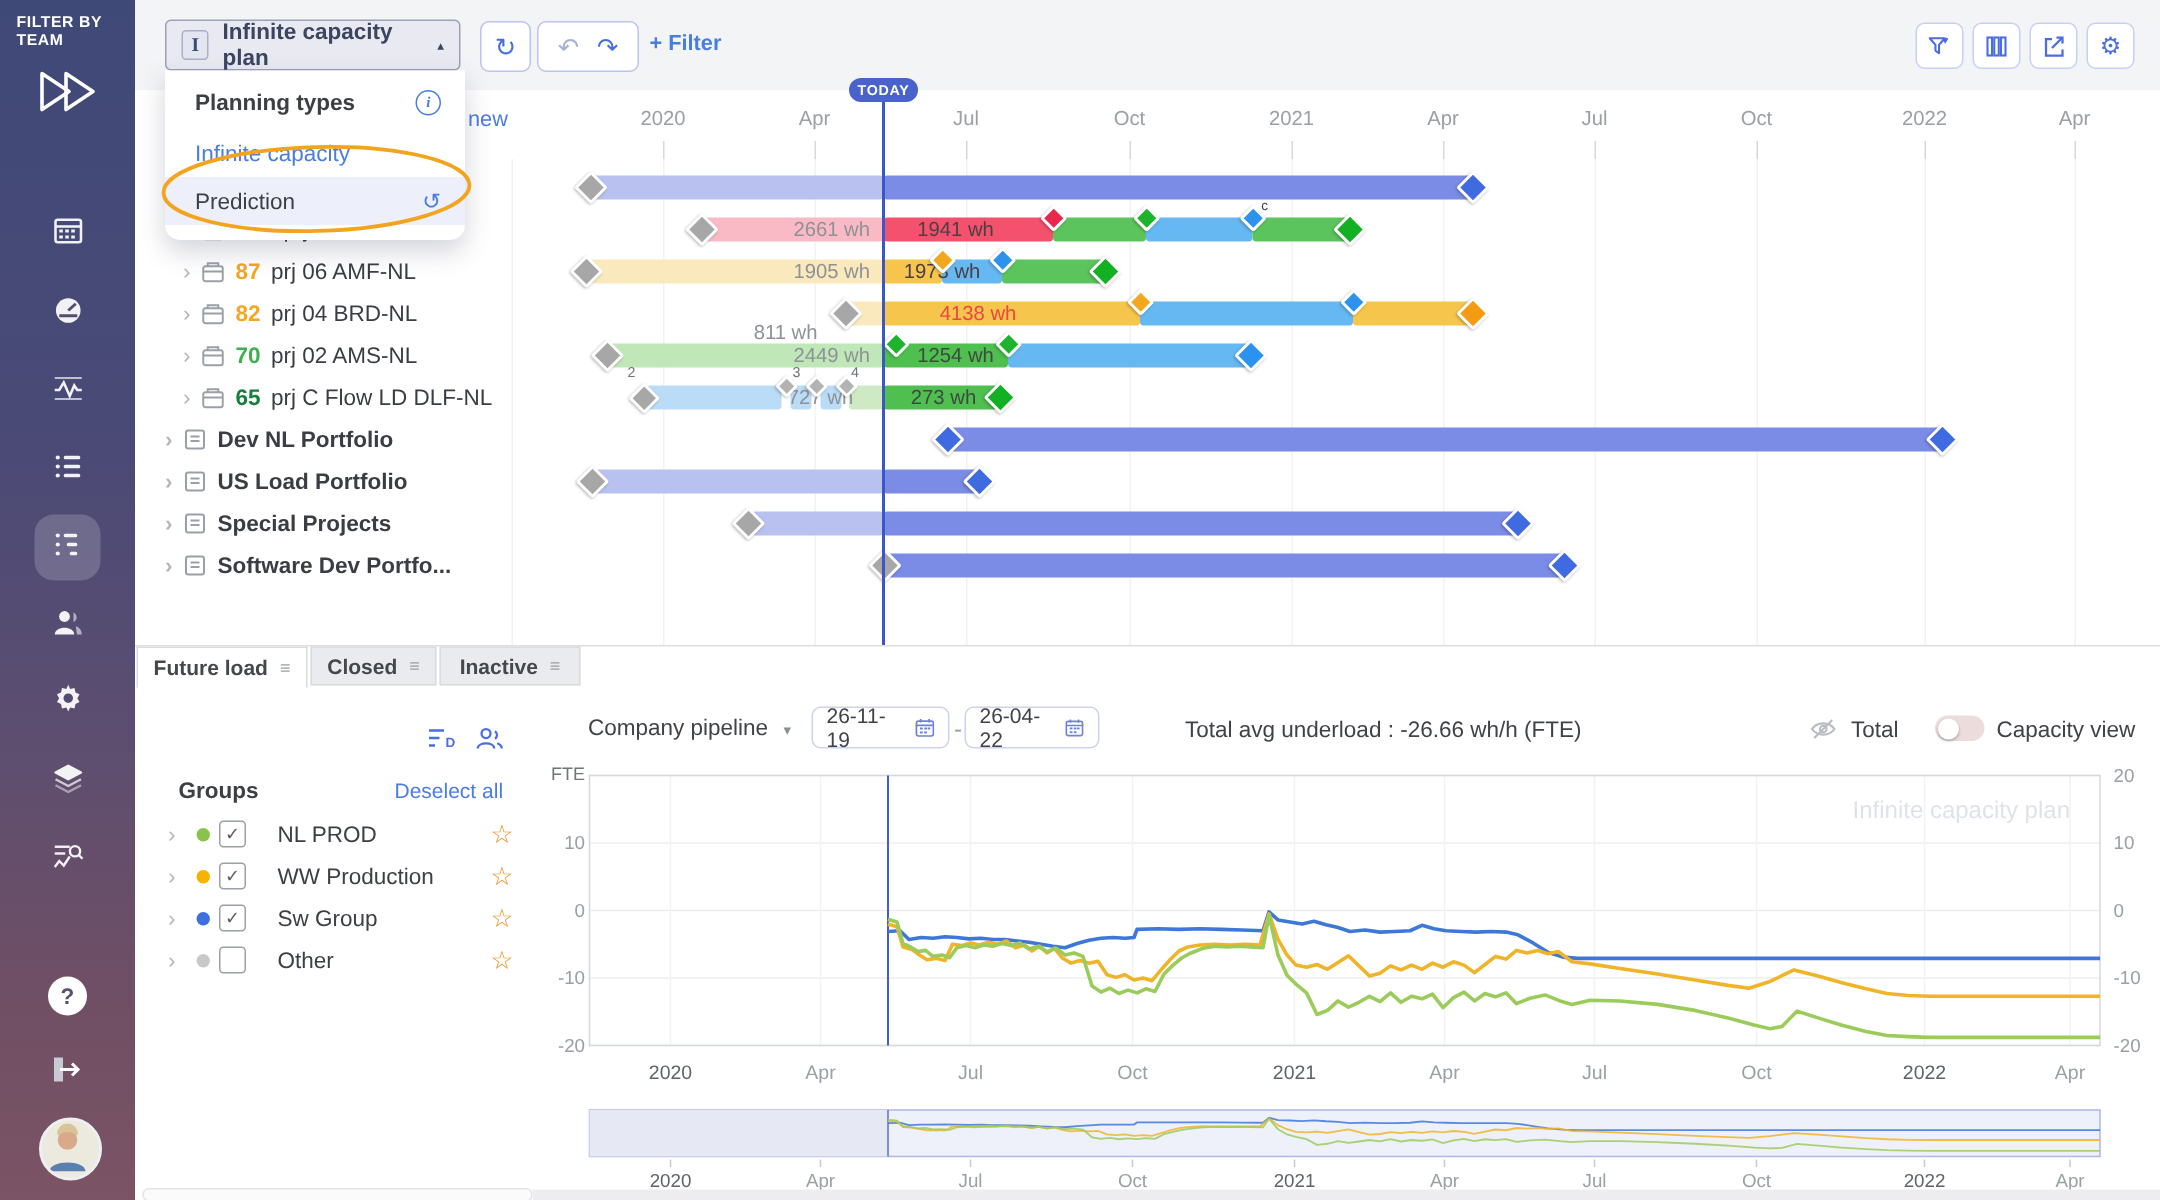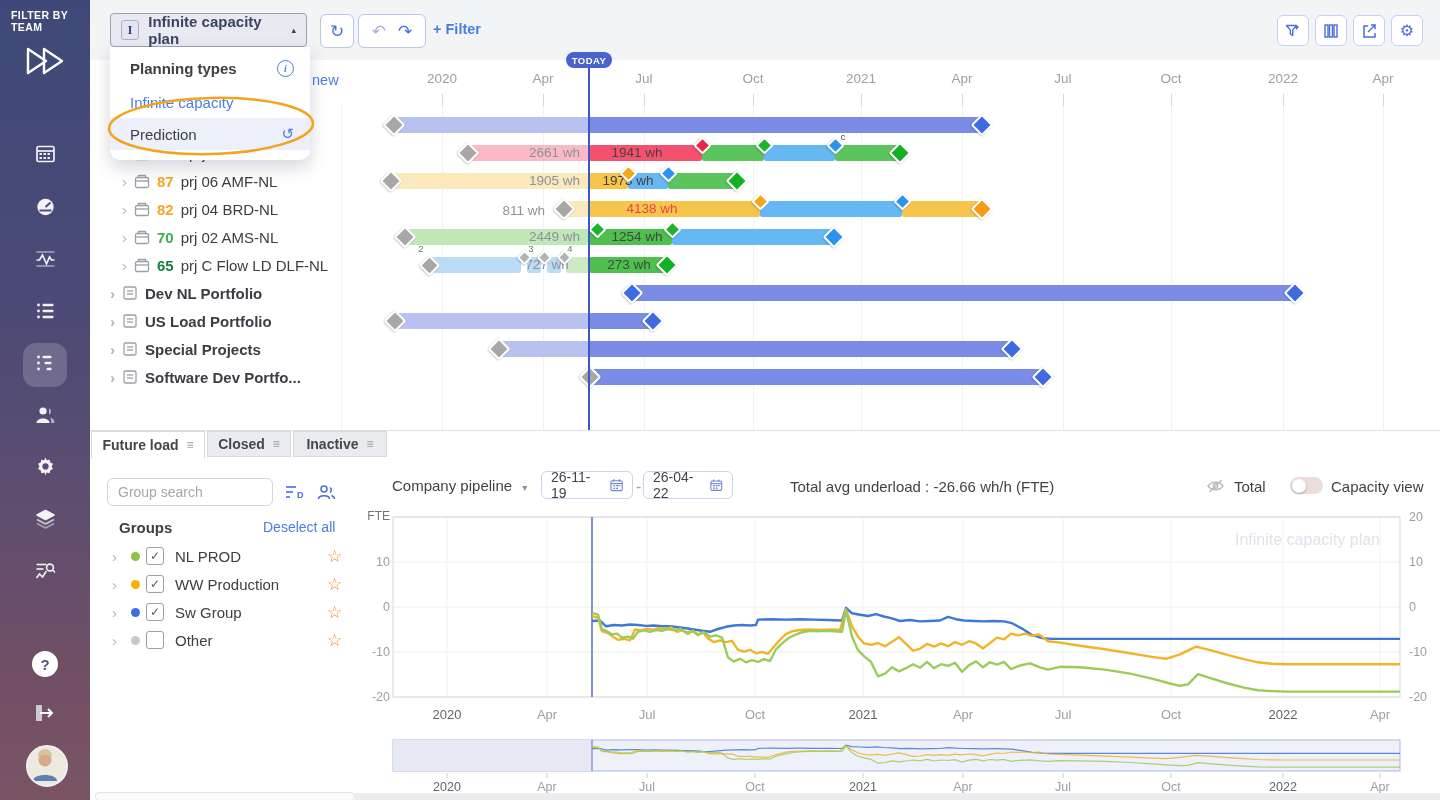--- a/index.html
+++ b/index.html
@@ -65,21 +65,21 @@
   .tab .menu-ic{color:#9aa0a6;font-size:12px}
   #searchbox{position:absolute;left:17px;top:478px;width:166px;height:28px;border:1px solid #d3d6dd;border-radius:6px;background:#fff;
     box-sizing:border-box;font-size:14px;color:#3c4043;padding:0 10px;font-family:inherit}
   #searchbox::placeholder{color:#a3a7ae}
   .grp-head{position:absolute;left:29px;top:519px;font-size:15px;font-weight:bold;color:#3c4043}
   .grp-row{position:absolute;left:22px;height:22px;display:flex;align-items:center}
   .grp-row .chev{color:#b3b7bd;font-size:15px;width:14px;cursor:pointer}
   .dot{width:9px;height:9px;border-radius:50%;margin:0 6px 0 5px}
   .cbx{width:16px;height:16px;border:1px solid #9aa0a6;border-radius:3px;background:#fff;display:flex;align-items:center;justify-content:center;
     font-size:12px;color:#5a5e63;cursor:pointer}
-  .grp-name{font-size:15px;color:#3c4043;margin-left:11px}
+  .grp-name{font-size:15px;color:#3c4043;margin-left:21px}
   .star{position:absolute;color:#f08c1e;font-size:17px;cursor:pointer;top:1px}
   
   .ch-lbl{font-size:15px;color:#3f4347}
   .datebox{position:absolute;top:471px;height:28px;border:1px solid #ccd4ea;border-radius:6px;background:#fff;display:flex;
     align-items:center;gap:7px;padding:0 9px;box-sizing:border-box;font-size:14px;color:#3f4347;cursor:pointer}
   .toggle{position:absolute;top:477px;width:33px;height:17px;background:#ecdcdc;border-radius:9px;cursor:pointer}
   .toggle .knob{position:absolute;left:2px;top:1.5px;width:14px;height:14px;background:#fff;border-radius:50%;box-shadow:0 1px 2px rgba(0,0,0,.3)}
   svg text{font-family:"Liberation Sans",sans-serif}
   .scroll-thumb{position:absolute;left:5px;top:792px;width:258px;height:7px;background:#fbfbfc;border:1px solid #e4e4e8;border-radius:4px}
   .scroll-track{position:absolute;left:265px;top:793px;width:1085px;height:7px;background:#ededf0}
@@ -442,21 +442,21 @@
           <div class="g-text" style="left: 538px; top: 113px; color: rgb(74, 64, 67); font-size: 13.5px; transform: translateX(-50%);">1973 wh</div>
           <div class="g-dia" style="width: 12px; height: 12px; background: rgb(167, 167, 167); left: 293px; top: 113px;"></div>
           <div class="g-dia" style="width: 9px; height: 9px; background: rgb(242, 168, 29); left: 531.5px; top: 106.5px;"></div>
           <div class="g-dia" style="width: 9px; height: 9px; background: rgb(43, 146, 240); left: 571.5px; top: 106.5px;"></div>
           <div class="g-dia" style="width: 12px; height: 12px; background: rgb(19, 176, 36); left: 639px; top: 113px;"></div>
           <div class="g-seg" style="left: 476px; width: 23px; top: 141px; background: rgb(250, 233, 189);"></div>
           <div class="g-seg" style="left: 499px; width: 171px; top: 141px; background: rgb(246, 197, 76);"></div>
           <div class="g-seg" style="left: 670px; width: 142px; top: 141px; background: rgb(101, 184, 242);"></div>
           <div class="g-seg" style="left: 812px; width: 78px; top: 141px; background: rgb(246, 197, 76);"></div>
           <div class="g-text" style="left: 562px; top: 141px; color: #ef4444; font-size: 13.5px; transform: translateX(-50%);">4138 wh</div>
-          <div class="g-text" style="left: 455px; top: 143px; color: rgb(142, 146, 151); font-size: 13.5px; transform: translateX(-100%);">811 wh</div>
+          <div class="g-text" style="left: 455px; top: 154px; color: rgb(142, 146, 151); font-size: 13.5px; transform: translateX(-100%);">811 wh</div>
           <div class="g-dia" style="width: 12px; height: 12px; background: rgb(167, 167, 167); left: 466px; top: 141px;"></div>
           <div class="g-dia" style="width: 9px; height: 9px; background: rgb(242, 168, 29); left: 663.5px; top: 134.5px;"></div>
           <div class="g-dia" style="width: 9px; height: 9px; background: rgb(43, 146, 240); left: 805.5px; top: 134.5px;"></div>
           <div class="g-dia" style="width: 12px; height: 12px; background: rgb(245, 154, 19); left: 884px; top: 141px;"></div>
           <div class="g-seg" style="left: 317px; width: 182px; top: 169px; background: rgb(191, 231, 184);"></div>
           <div class="g-seglab" style="left: 317px; width: 182px; top: 169px; color: rgb(142, 146, 151);">2449 wh</div>
           <div class="g-seg" style="left: 499px; width: 83px; top: 169px; background: rgb(79, 191, 79);"></div>
           <div class="g-seg" style="left: 582px; width: 160px; top: 169px; background: rgb(101, 184, 242);"></div>
           <div class="g-text" style="left: 547px; top: 169px; color: rgb(62, 74, 64); font-size: 13.5px; transform: translateX(-50%);">1254 wh</div>
           <div class="g-dia" style="width: 12px; height: 12px; background: rgb(167, 167, 167); left: 307px; top: 169px;"></div>
@@ -525,21 +525,20 @@
         <div class="tab" style="left: 117px; width: 84px;">
           <span>Closed</span>
           <span class="menu-ic">≡</span>
         </div>
         <div class="tab" style="left: 203px; width: 94px;">
           <span>Inactive</span>
           <span class="menu-ic">≡</span>
         </div>
       </div>
 
-    <input id="searchbox" placeholder="Group search" style="">
     <div class="abs" style="left:194px;top:483px">
       <svg width="22" height="18" viewBox="0 0 22 18">
           <g stroke="#4a6de0" stroke-width="1.6">
             <line x1="2" y1="4" x2="12" y2="4"></line>
             <line x1="2" y1="9" x2="9" y2="9"></line>
             <line x1="2" y1="14" x2="6" y2="14"></line>
           </g>
           <text x="13" y="15" font-size="9" font-weight="bold" fill="#4a6de0">D</text>
         </svg>
     </div>

